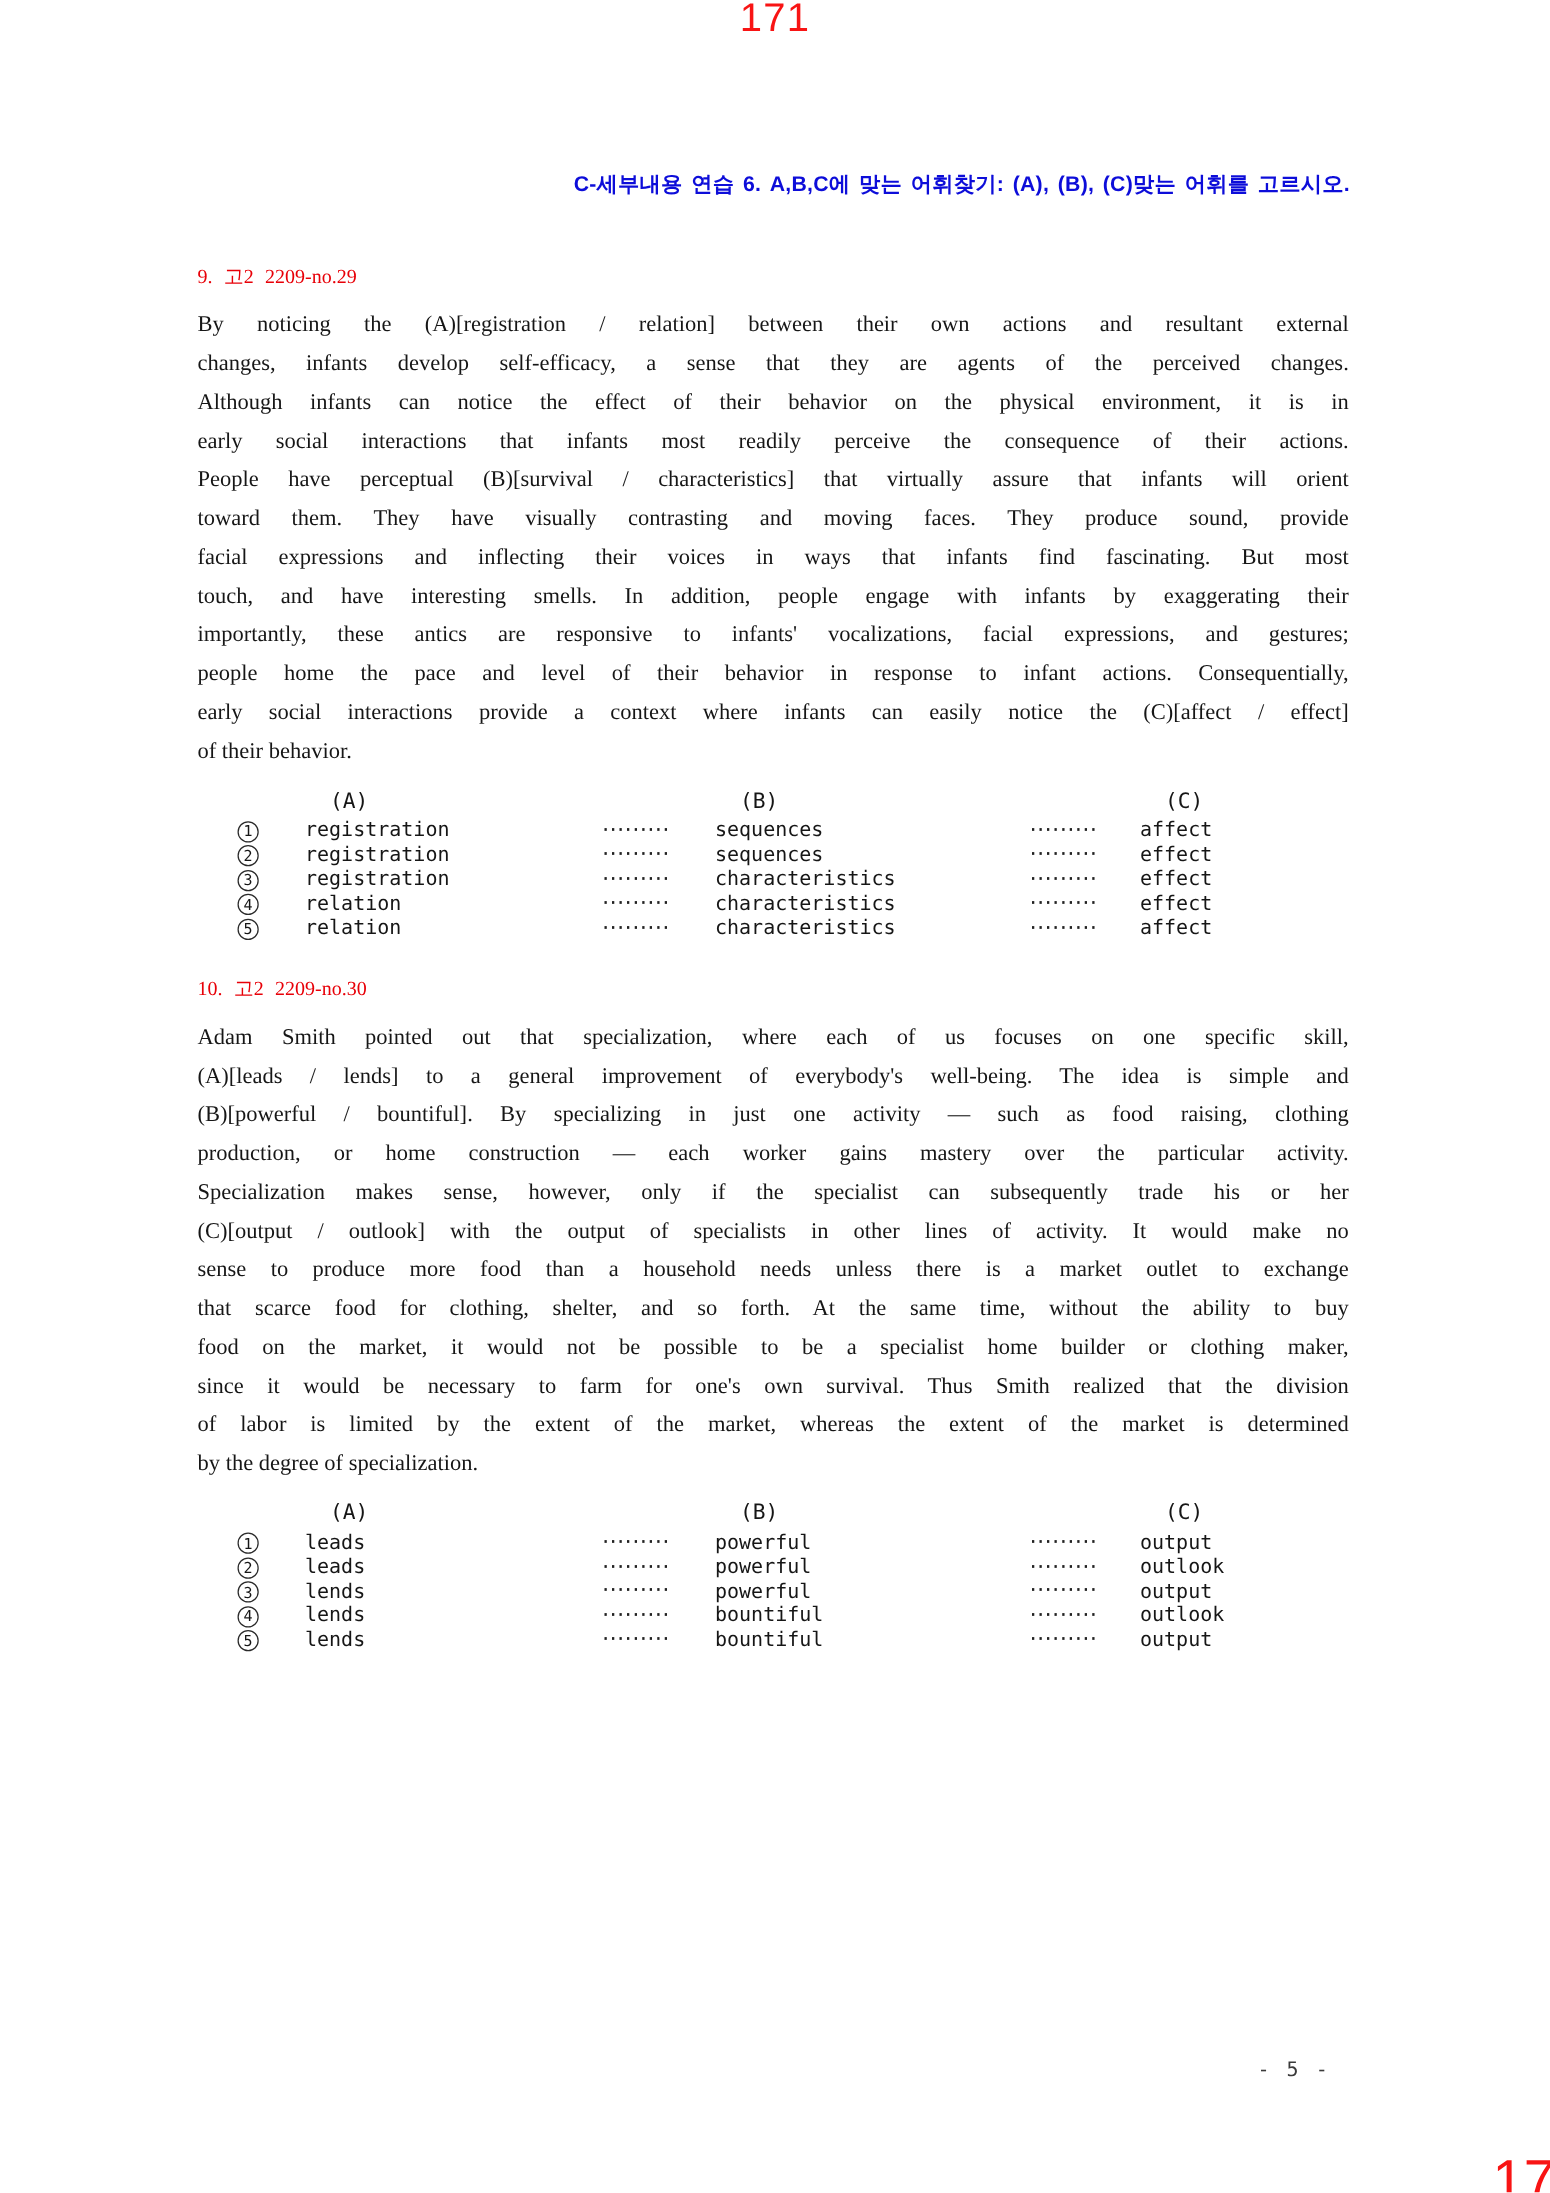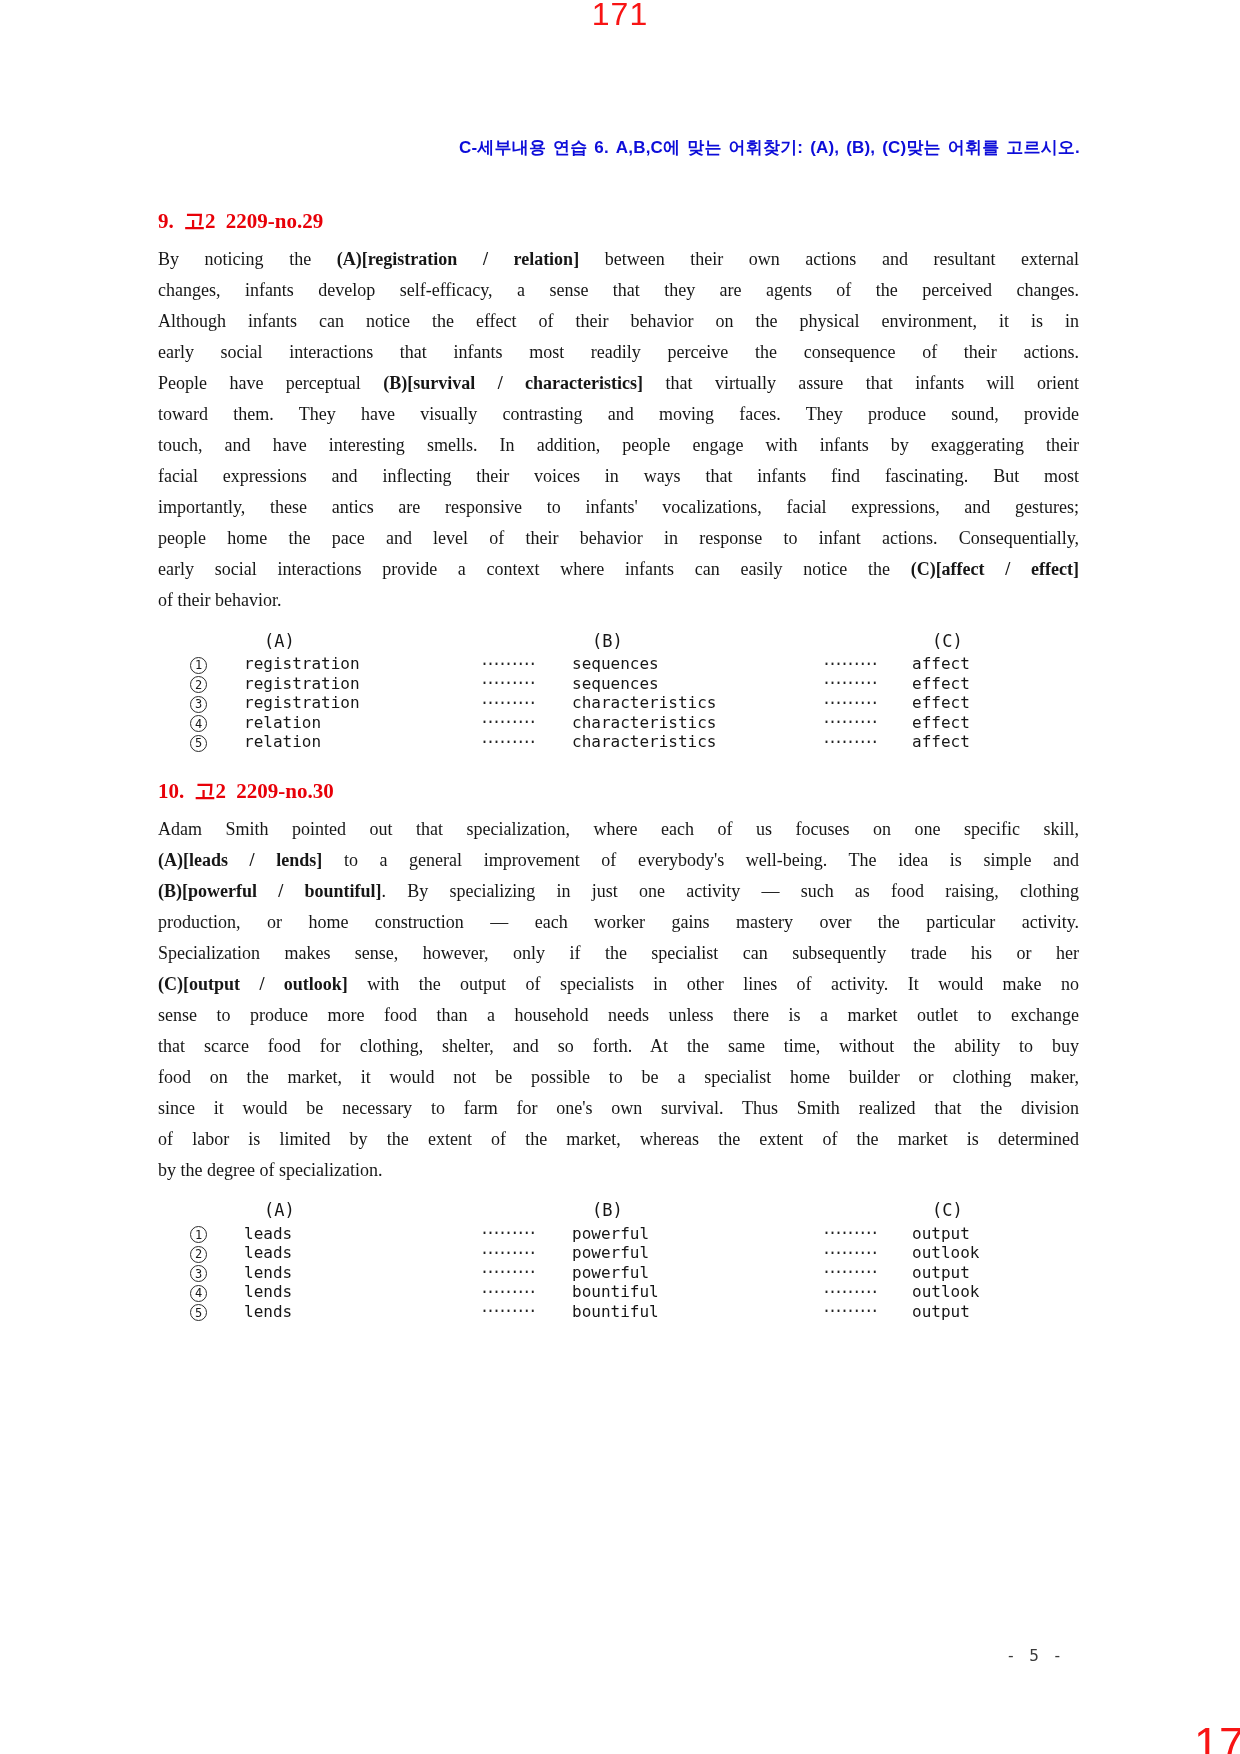--- a/index.html
+++ b/index.html
@@ -62,36 +62,36 @@
   
   .content {
     position: absolute;
     top: 208px;
     left: 158px;
     width: 921px;
   }
   .qtitle {
     height: 27px;
     line-height: 27px;
-    font-size: 21px;
-    font-weight: bold;
+    font-size: 16px;
+    font-weight: normal;
     color: var(--title-red, #e80008);
     word-spacing: 5px;
     margin-bottom: 9px;
   }
   .passage { font-size: 18px; }
   .pline {
     height: 31px;
     line-height: 31px;
     text-align: justify;
     text-align-last: justify;
     white-space: normal;
   }
   .pline-last { text-align-last: left; }
-  .opt { font-weight: bold; }
+  .opt { font-weight: normal; }
 
   
   .choices {
     margin-top: 11px;
     font-family: "DejaVu Sans Mono", monospace;
   }
   .chead, .crow {
     display: grid;
     grid-template-columns: 86px 236px 92px 250px 90px auto;
     align-items: center;
@@ -128,22 +128,22 @@
 
     <section class="question">
       <div class="qtitle">9. 고2 2209-no.29</div>
       <div class="passage">
           <div class="pline"><span>By noticing the </span><span class="opt">(A)[registration / relation]</span><span> between their own actions and resultant external</span></div>
           <div class="pline"><span>changes, infants develop self-efficacy, a sense that they are agents of the perceived changes.</span></div>
           <div class="pline"><span>Although infants can notice the effect of their behavior on the physical environment, it is in</span></div>
           <div class="pline"><span>early social interactions that infants most readily perceive the consequence of their actions.</span></div>
           <div class="pline"><span>People have perceptual </span><span class="opt">(B)[survival / characteristics]</span><span> that virtually assure that infants will orient</span></div>
           <div class="pline"><span>toward them. They have visually contrasting and moving faces. They produce sound, provide</span></div>
+          <div class="pline"><span>facial expressions and inflecting their voices in ways that infants find fascinating. But most</span></div>
           <div class="pline"><span>touch, and have interesting smells. In addition, people engage with infants by exaggerating their</span></div>
-          <div class="pline"><span>facial expressions and inflecting their voices in ways that infants find fascinating. But most</span></div>
           <div class="pline"><span>importantly, these antics are responsive to infants' vocalizations, facial expressions, and gestures;</span></div>
           <div class="pline"><span>people home the pace and level of their behavior in response to infant actions. Consequentially,</span></div>
           <div class="pline"><span>early social interactions provide a context where infants can easily notice the </span><span class="opt">(C)[affect / effect]</span></div>
           <div class="pline pline-last"><span>of their behavior.</span></div>
         </div>
       <div class="choices">
         <div class="chead">
           <div></div>
           <div class="chead-cell">(A)</div>
           <div></div>

